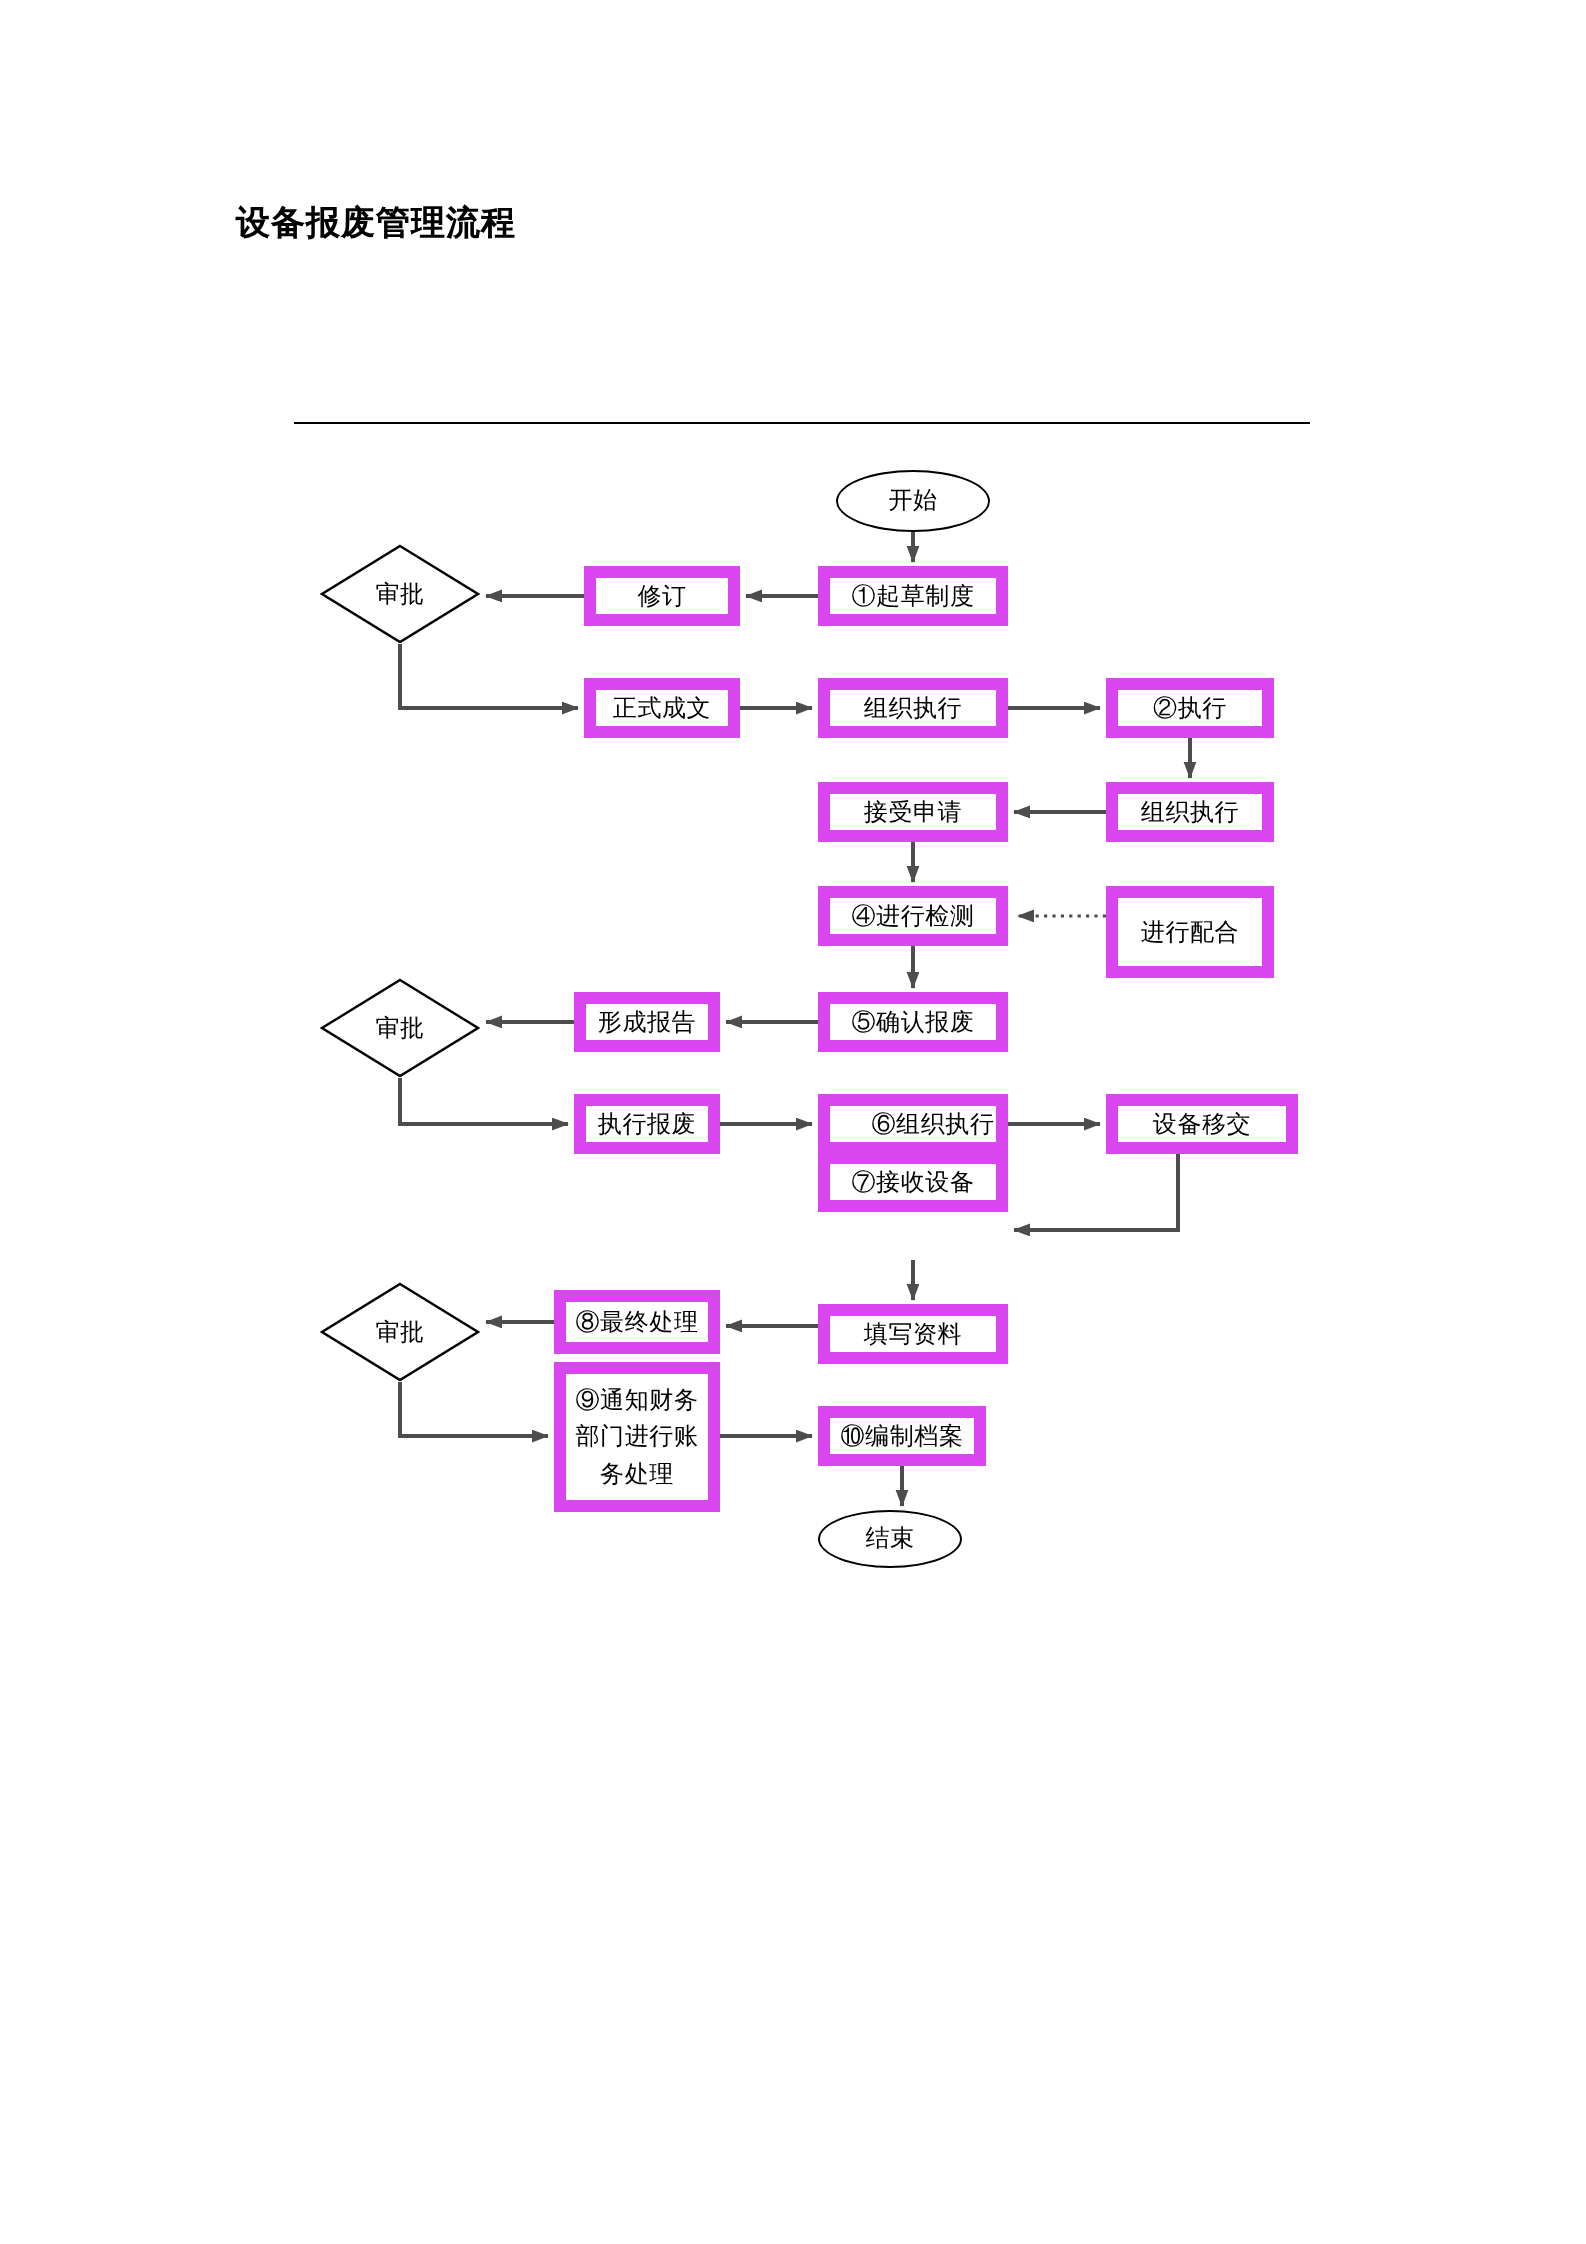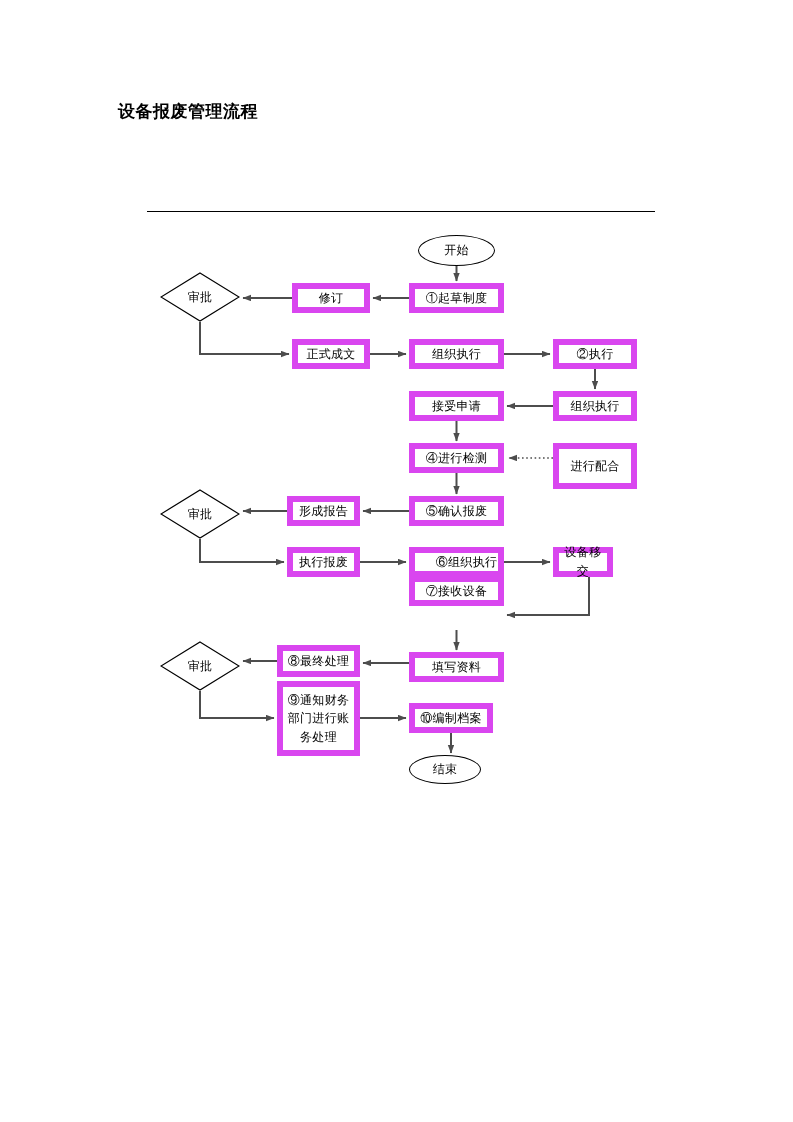--- a/index.html
+++ b/index.html
@@ -218,21 +218,21 @@
           <polygon points="40,1 79,25 40,49 1,25" fill="#ffffff" stroke="#000000" stroke-width="1.2"></polygon>
         </svg>
         <span class="dmlabel">审批</span>
       </div>
       <div class="node box" style="left: 287px; top: 547px; width: 73px; height: 30px;">
         <span>执行报废</span>
       </div>
       <div class="node box" style="left: 409px; top: 547px; width: 95px; height: 30px; padding-left: 20px;">
         <span>⑥组织执行</span>
       </div>
-      <div class="node box" style="left: 553px; top: 547px; width: 60px; height: 30px;">
+      <div class="node box" style="left: 553px; top: 547px; width: 96px; height: 30px;">
         <span>设备移交</span>
       </div>
       <div class="node box" style="left: 409px; top: 576px; width: 95px; height: 30px;">
         <span>⑦接收设备</span>
       </div>
       <div class="node box" style="left: 409px; top: 652px; width: 95px; height: 30px;">
         <span>填写资料</span>
       </div>
       <div class="node box" style="left: 277px; top: 645px; width: 83px; height: 32px;">
         <span>⑧最终处理</span>

